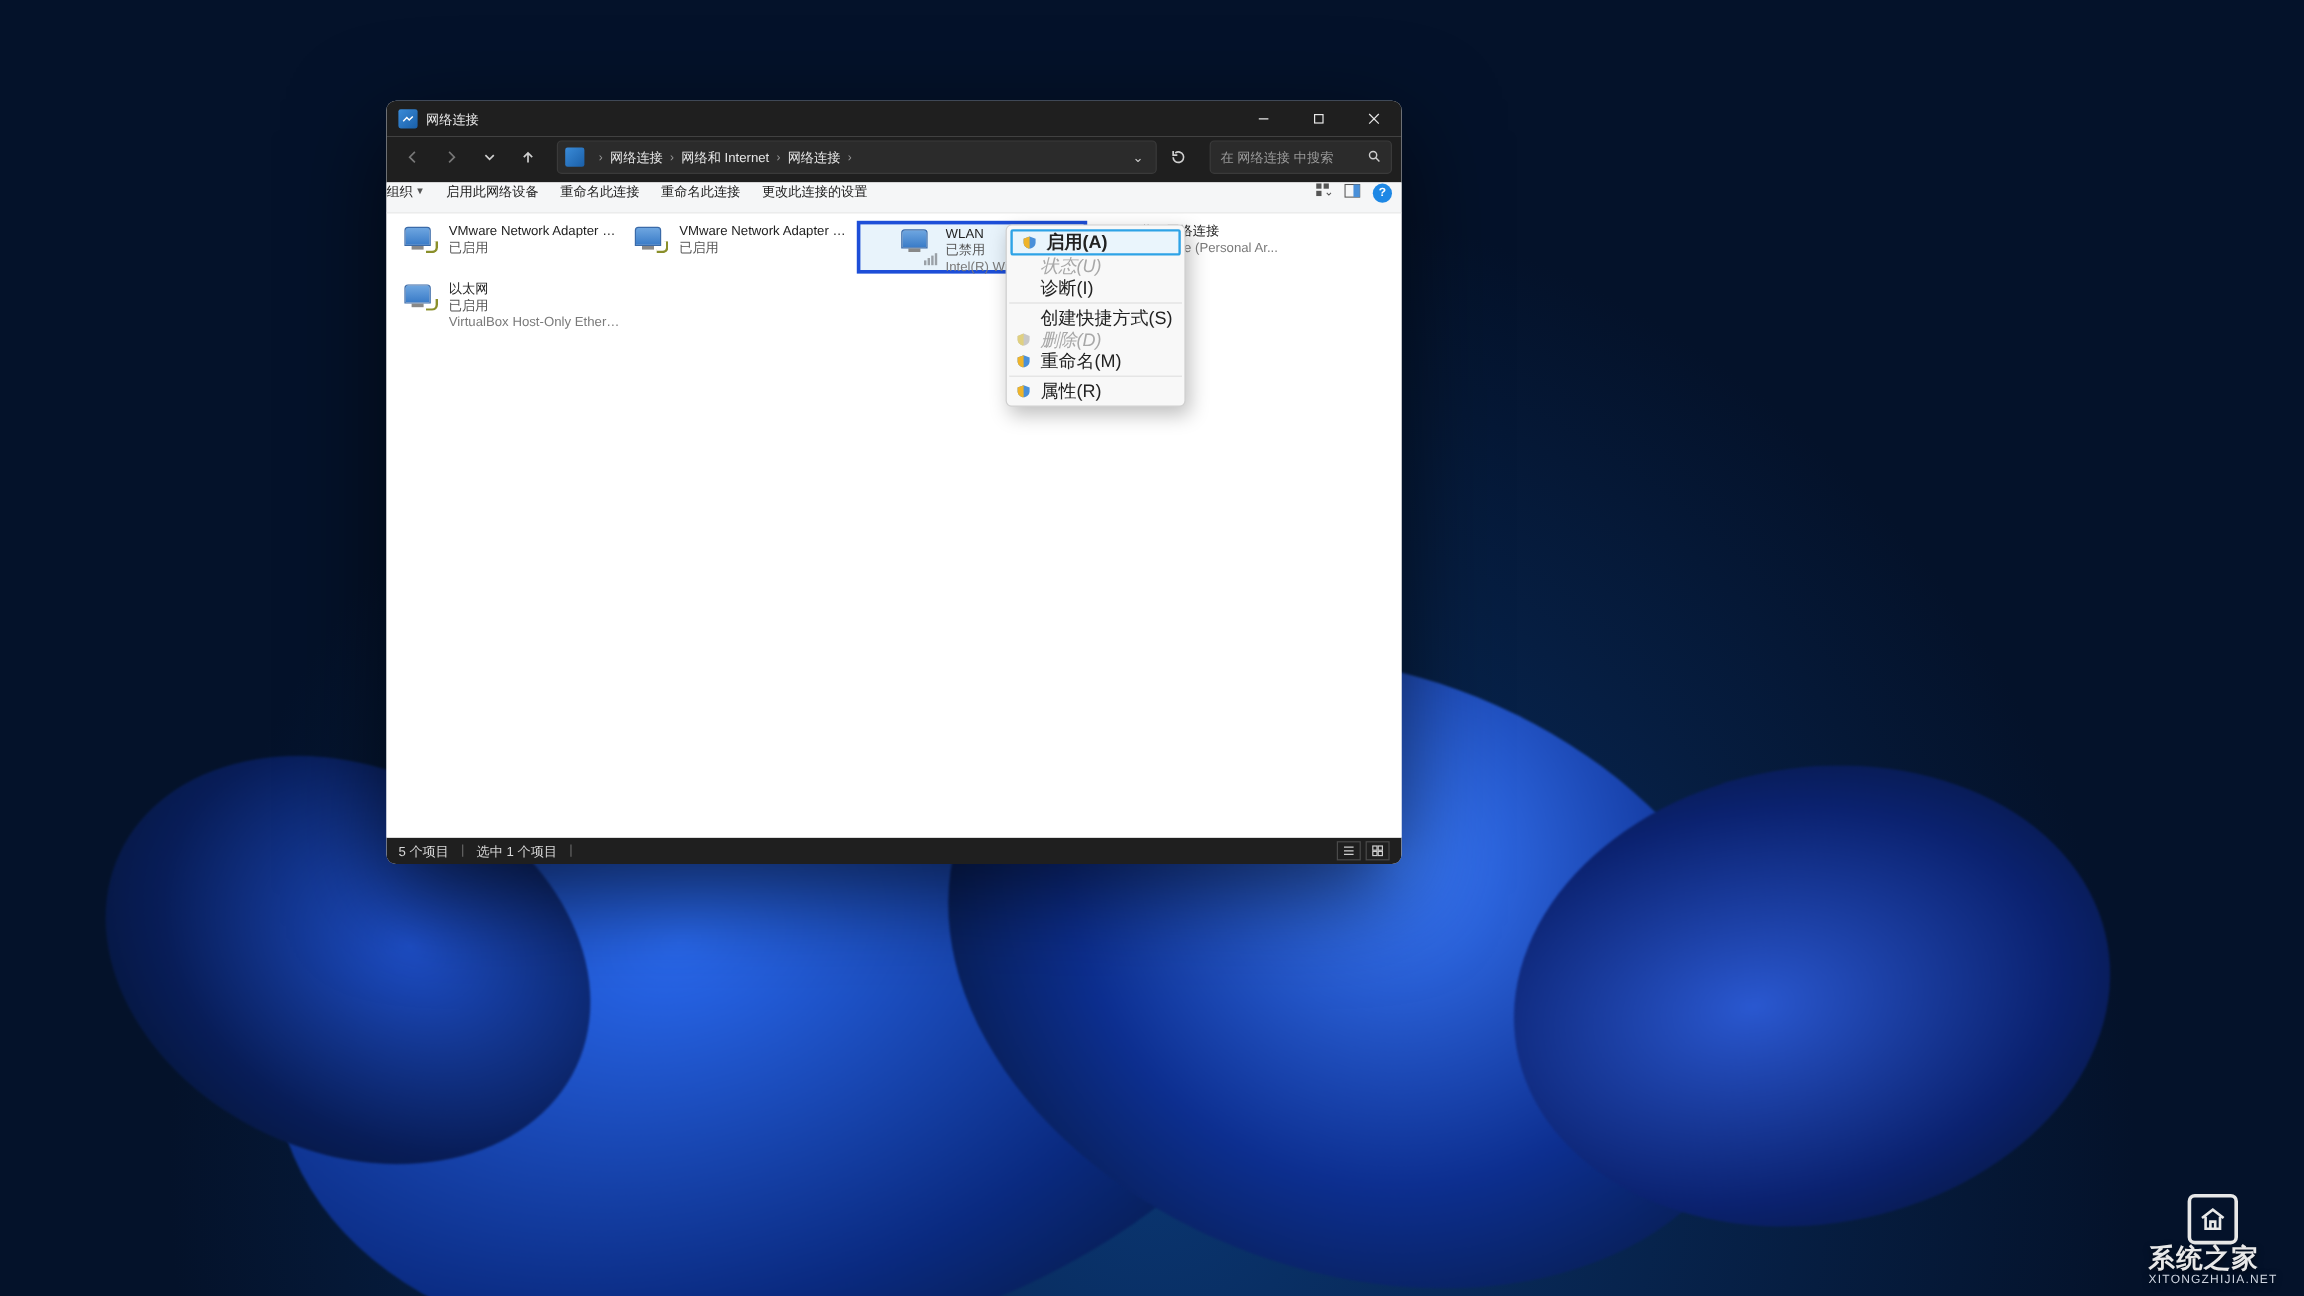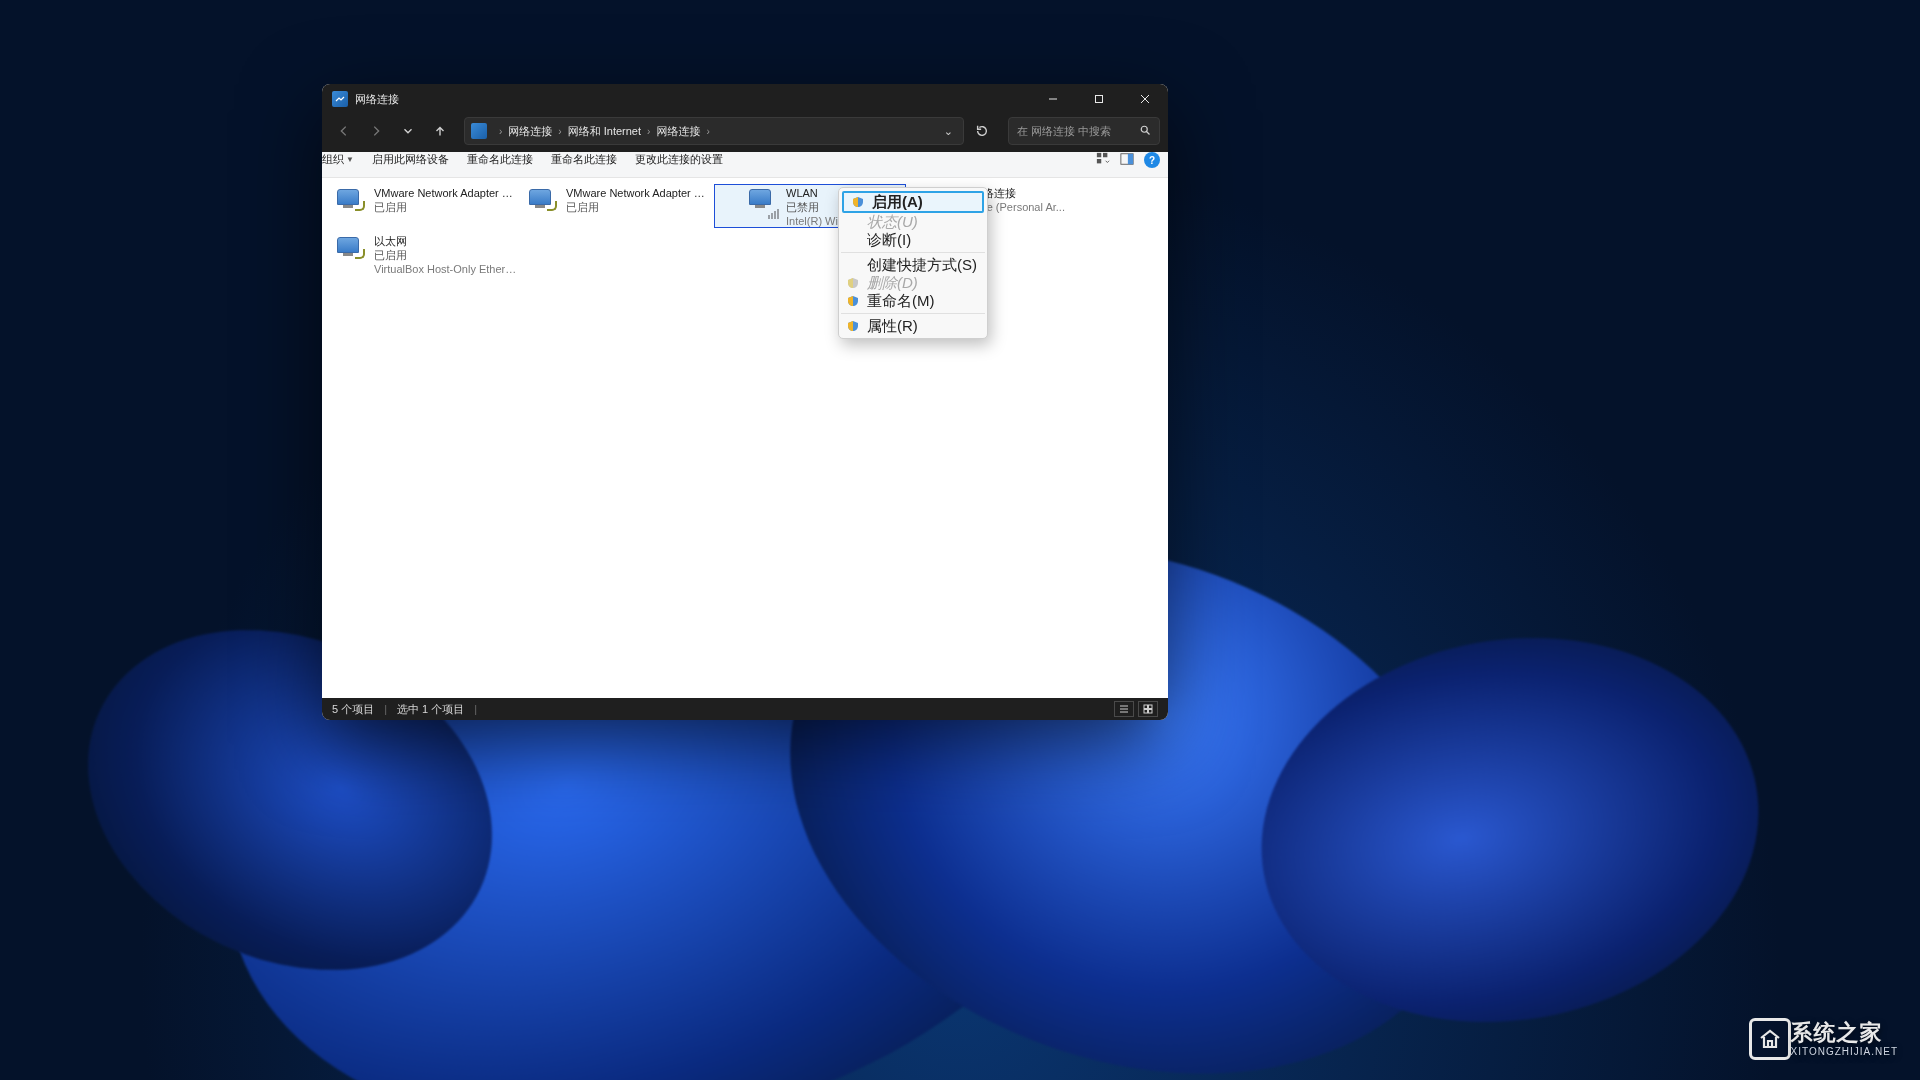--- a/index.html
+++ b/index.html
@@ -67,21 +67,21 @@
   .cmdbar .help { width:16px; height:16px; border-radius:50%; background:#1e88e5; color:#fff; display:flex; align-items:center; justify-content:center; font-size:10px; font-weight:bold; }
 
   .content {
     flex:1; background:#ffffff; padding:6px 8px; position:relative; overflow:hidden;
   }
   .adapters { display:flex; flex-wrap:wrap; align-content:flex-start; }
   .adapter {
     width:192px; height:44px; display:flex; align-items:flex-start; gap:7px;
     padding:2px 4px; margin:0 0 4px 0; font-size:11px; color:#222; border:1px solid transparent;
   }
-  .adapter.selected { border:1px solid #1d4ed8; background:#e8f3fb;padding-left:32px; }
+  .adapter.selected { border:3px solid #1d4ed8; background:#e8f3fb;padding-left:32px; }
   .aicon { width:32px; height:32px; flex:none; position:relative; }
   .aicon .mon { position:absolute; left:2px; top:2px; width:22px; height:16px; background:linear-gradient(#6ea6e0,#3a7cc8); border:1px solid #3a6aa8; border-radius:3px 3px 0 0;}
   .aicon .base { position:absolute; left:8px; top:18px; width:10px; height:3px; background:#888; }
   .aicon .cable { position:absolute; left:20px; top:14px; width:10px; height:10px; border:2px solid #8a8f2a; border-top:none; border-left:none; border-radius:0 0 5px 0;}
   .aicon .bars { position:absolute; right:0; bottom:0; display:flex; align-items:flex-end; gap:1px;}
   .aicon .bars span { width:2px; background:#9aa0a6; }
   .aicon .bars span:nth-child(1){height:4px;} .aicon .bars span:nth-child(2){height:6px;}
   .aicon .bars span:nth-child(3){height:8px;} .aicon .bars span:nth-child(4){height:10px;}
   .atext { line-height:1.25; overflow:hidden; }
   .atext .l1 { white-space:nowrap; overflow:hidden; text-overflow:ellipsis; max-width:150px;}
@@ -104,22 +104,22 @@
   .statusbar {
     height:22px; background:#1f1f1f; color:#d8d8d8; font-size:11px;
     display:flex; align-items:center; padding:0 10px; gap:10px;
   }
   .statusbar .sep { color:#6a6a6a; }
   .statusbar .viewtoggles { margin-left:auto; display:flex; gap:4px; }
   .statusbar .vt { width:20px; height:16px; border:1px solid #4a4a4a; display:flex; align-items:center; justify-content:center; }
   .statusbar .vt svg { width:10px; height:10px; stroke:#cfcfcf; stroke-width:1; fill:none; }
 
   .watermark {
-    position:absolute; right:22px; bottom:20px; display:flex; align-items:center; 
-    color:#e8e8e8; font-size:20px; text-shadow:0 2px 6px rgba(0,0,0,0.6);
+    position:absolute; right:22px; bottom:8px; display:flex; align-items:center; 
+    color:#e8e8e8; font-size:20px; text-shadow:0 2px 6px rgba(0,0,0,0.6);flex-direction:column;
   }
   .watermark .wlogo { width:42px; height:42px; border:3px solid #e8e8e8; border-radius:6px; display:flex; align-items:center; justify-content:center; }
   .watermark .wlogo svg { width:24px; height:24px; stroke:#e8e8e8; stroke-width:2.2; fill:none; }
   .watermark .wtxt { display:flex; flex-direction:column; line-height:1.1; }
   .watermark .wtxt .big { font-size:22px; font-weight:600; letter-spacing:1px;}
   .watermark .wtxt .small { font-size:10px; letter-spacing:1px; color:#cfd6e2;}
 </style>
 </head>
 <body>
 

